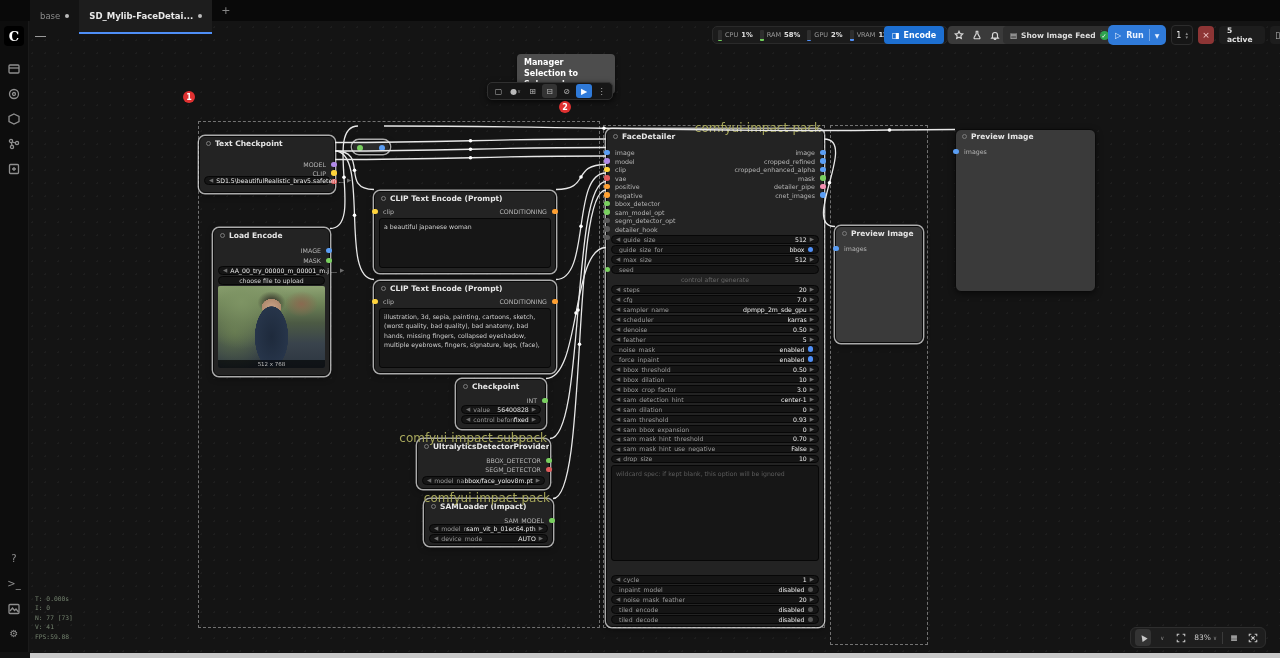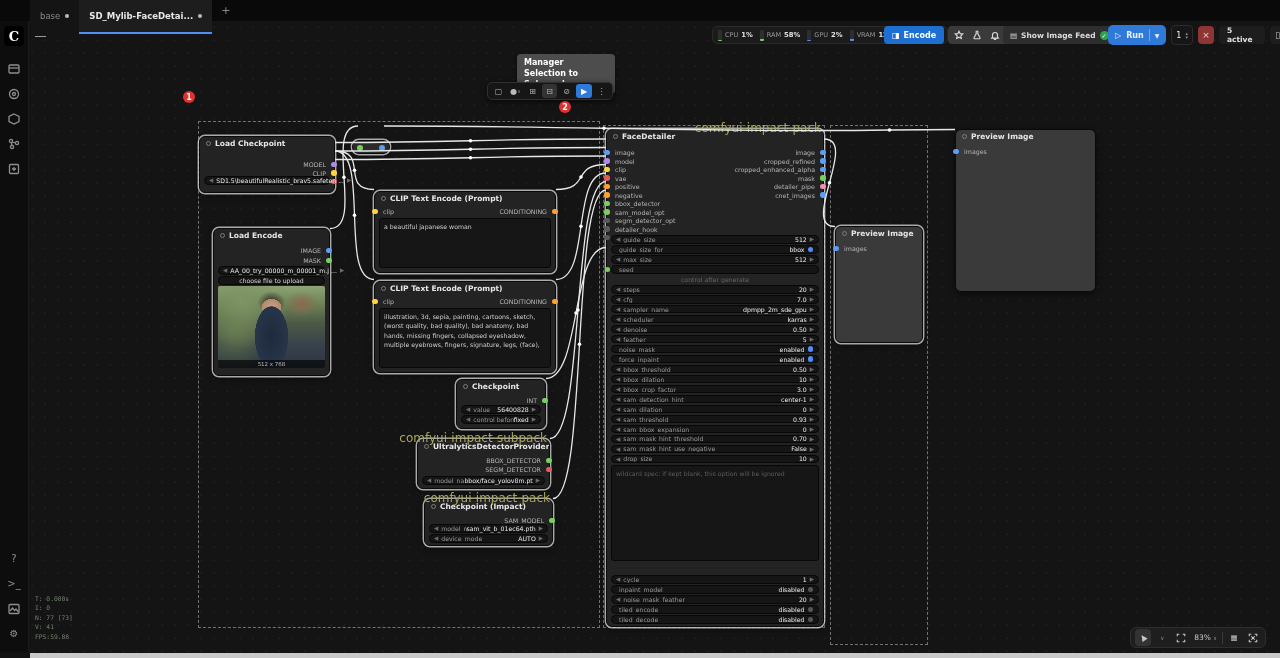--- a/index.html
+++ b/index.html
@@ -139,21 +139,21 @@
 <div class="canvas">
   <div id="dashed-layer">
       <div class="dashed" style="left: 198px; top: 100px; width: 402px; height: 507px;"></div>
       <div class="dashed" style="left: 603px; top: 104px; width: 222px; height: 503px;"></div>
       <div class="dashed" style="left: 830px; top: 104px; width: 98px; height: 520px;"></div>
     </div>
   <div id="nodes-layer">
       <div class="node sel" style="left: 199px; top: 115px; width: 136px; height: 57px;">
         <div class="node-title">
           <span class="collapse-dot"></span>
-          <span>Load Checkpoint</span>
+          <span>Text Checkpoint</span>
         </div>
         <div class="slot out" style="top: 24px;"><span>MODEL</span><span class="dot" style="background: rgb(177, 138, 232);"></span></div>
         <div class="slot out" style="top: 32.5px;"><span>CLIP</span><span class="dot" style="background: rgb(255, 212, 59);"></span></div>
         <div class="slot out" style="top: 41px;"><span>VAE</span><span class="dot" style="background: rgb(224, 92, 92);"></span></div>
         <div class="widgets" style="top: 39px;">
           <div class="wrow">
             <span class="arr">◀</span>
             <span class="wl"></span>
             <span class="wv">SD1.5\beautifulRealistic_brav5.safeten ...</span>
             <span class="arr">▶</span>
@@ -242,21 +242,21 @@
             <span class="wl">model_name</span>
             <span class="wv">bbox/face_yolov8m.pt</span>
             <span class="arr">▶</span>
           </div>
         </div>
       </div>
       <div class="node sel" style="left: 424px; top: 478px; width: 129px; height: 47px;">
         <div class="node-badge">comfyui-impact-pack</div>
         <div class="node-title">
           <span class="collapse-dot"></span>
-          <span>Checkpoint (Impact)</span>
+          <span>SAMLoader (Impact)</span>
         </div>
         <div class="slot out" style="top: 17px;"><span>SAM_MODEL</span><span class="dot" style="background: rgb(121, 208, 95);"></span></div>
         <div class="widgets" style="top: 24px;">
           <div class="wrow">
             <span class="arr">◀</span>
             <span class="wl">model_name</span>
             <span class="wv">sam_vit_b_01ec64.pth</span>
             <span class="arr">▶</span>
           </div>
           <div class="wrow">

